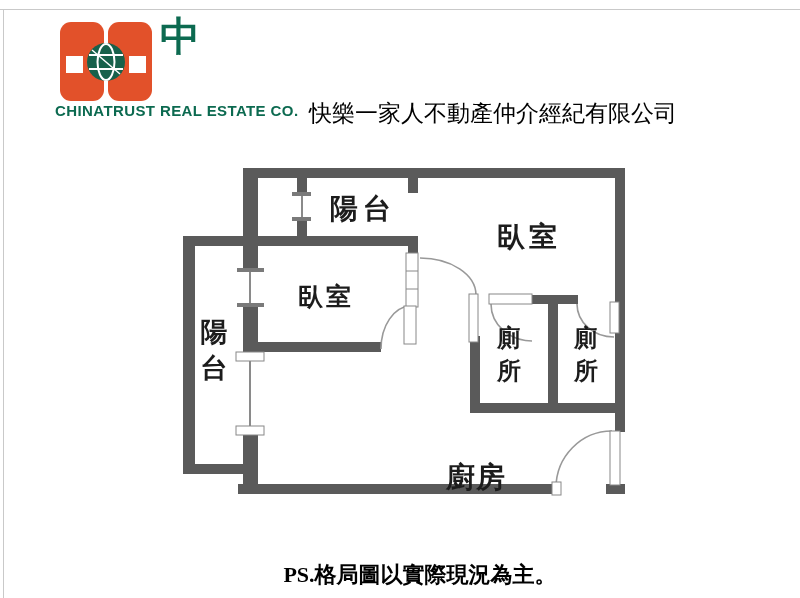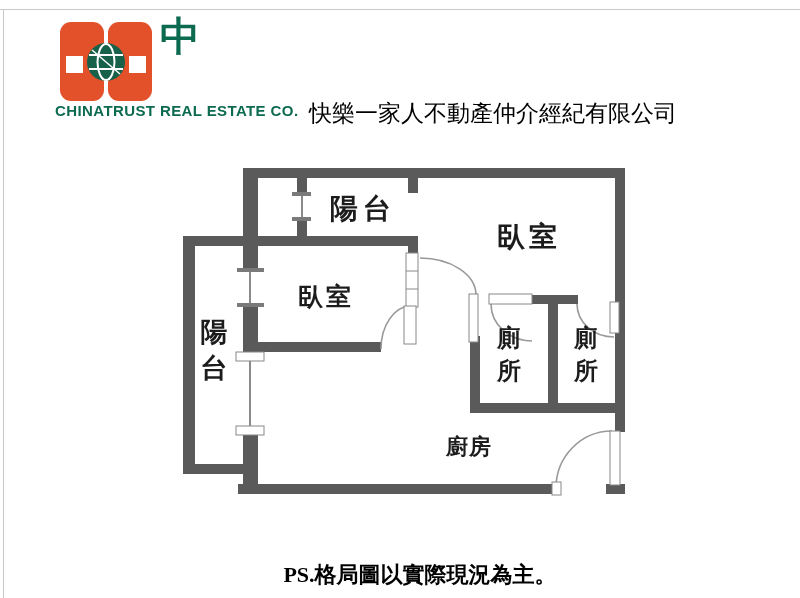--- a/index.html
+++ b/index.html
@@ -29,21 +29,21 @@
   
   .room{position:absolute;color:#1c1c1c;font-weight:bold;white-space:nowrap;}
   .vert{white-space:normal;word-break:break-all;text-align:center;}
   .lbl-balcony-top{left:330px;top:190px;font-size:28px;letter-spacing:5px;}
   .lbl-bedroom-right{left:497px;top:218px;font-size:28px;letter-spacing:4px;}
   .lbl-bedroom-center{left:298px;top:280px;font-size:25px;letter-spacing:3px;}
   .lbl-balcony-left{left:198px;top:314px;width:32px;font-size:27px;line-height:36px;}
   .lbl-toilet-left{left:495px;top:321px;width:28px;font-size:24px;line-height:33px;}
   .lbl-toilet-right{left:572px;top:321px;width:28px;font-size:24px;line-height:33px;}
   .lbl-living{left:300px;top:399px;font-size:26px;letter-spacing:2px;}
-  .lbl-kitchen{left:446px;top:432px;font-size:22px;letter-spacing:1px;}
+  .lbl-kitchen{left:446px;top:458px;font-size:29px;letter-spacing:1px;}
 
   
   .ps-note{position:absolute;left:0;top:560px;width:800px;text-align:center;
            font-family:"Liberation Serif",serif;font-size:22px;font-weight:600;color:#000000;padding-left:20px;}
   svg{position:absolute;left:0;top:0;}
 </style>
 </head>
 <body>
 
 <div id="page">

